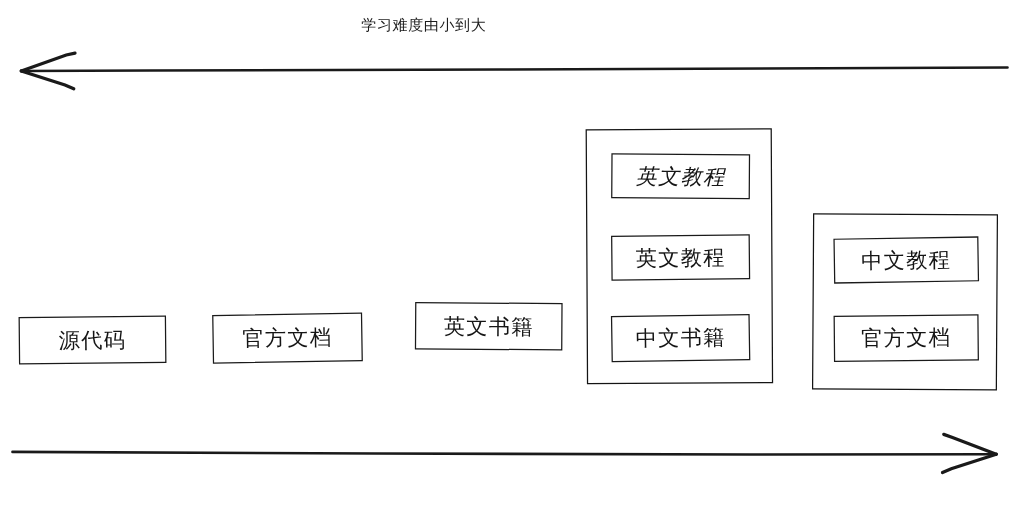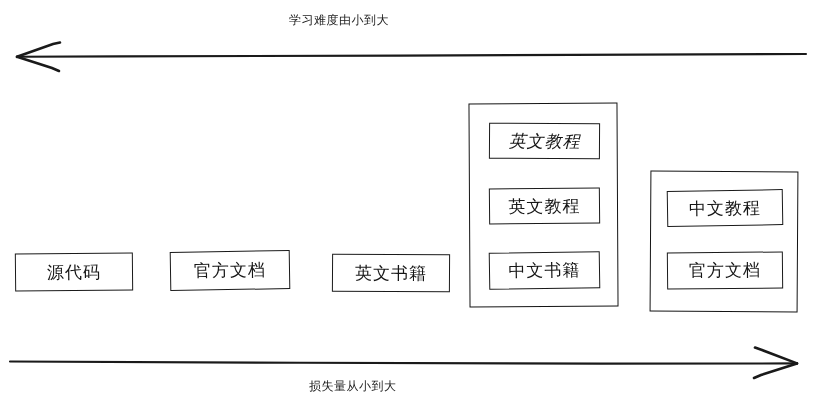--- a/index.html
+++ b/index.html
@@ -84,31 +84,30 @@
 
     <g>
       <path d="M 10 361.5 L 300 362.8 L 600 363.6 L 797 363.4" fill="none" stroke="#1a1a1a" stroke-width="2.1" stroke-linecap="round"></path>
       <path d="M 797 363.4 L 762 350 L 755 347.5" fill="none" stroke="#1a1a1a" stroke-width="2.6" stroke-linecap="round"></path>
       <path d="M 797 363.4 L 761 375 L 754 378" fill="none" stroke="#1a1a1a" stroke-width="2.6" stroke-linecap="round"></path>
     </g>
   </svg>
 
   <div class="axis-label" id="top-axis-label">学习难度由小到大</div>
 
-  <div class="axis-label" id="bottom-axis-label">损失量从小到大</div>
 
   <div class="node-box skew-a" style="left:15px; top:253px; width:118px; height:38px;">
     <span>源代码</span>
   </div>
 
   <div class="node-box skew-b" style="left:170px; top:251px; width:120px; height:39px;">
     <span>官方文档</span>
   </div>
 
-  <div class="node-box skew-c" style="left:332px; top:254px; width:118px; height:38px;text-align:right;">
+  <div class="node-box skew-c" style="left:332px; top:242px; width:118px; height:38px;text-align:right;">
     <span>英文书籍</span>
   </div>
 
   <div class="group-box skew-d" style="left:469px; top:103px; width:149px; height:204px;">
   </div>
 
   <div class="node-box skew-c" style="left:489px; top:123px; width:111px; height:36px;font-style:italic;">
     <span>英文教程</span>
   </div>
 

